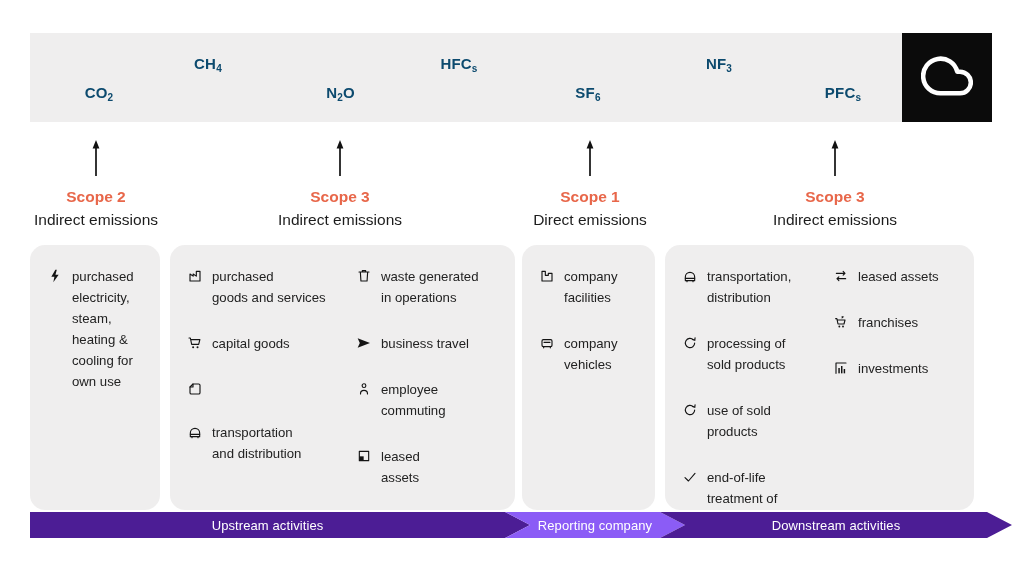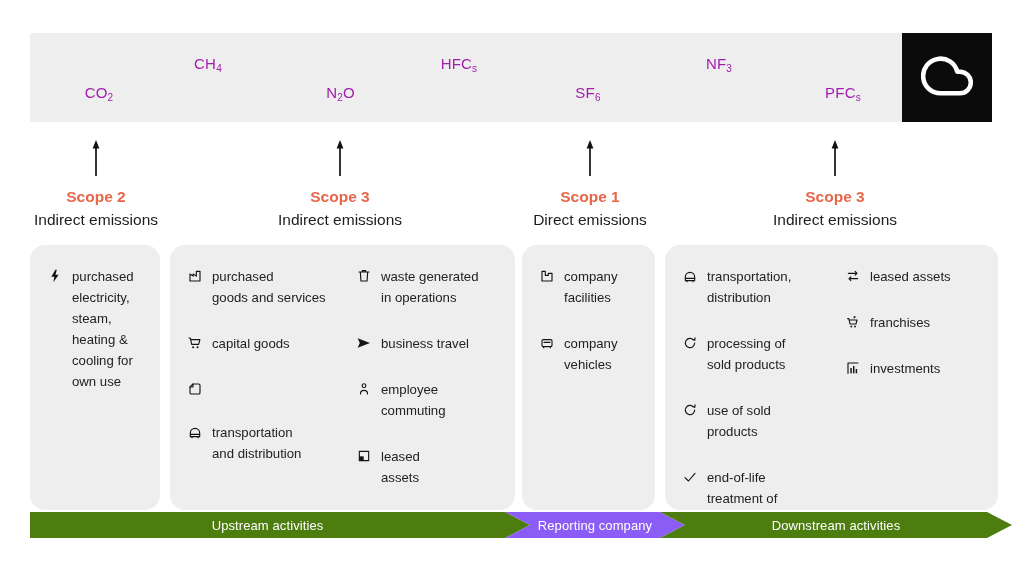--- a/index.html
+++ b/index.html
@@ -3,41 +3,41 @@
 <meta charset="utf-8">
 <style>
   html,body{margin:0;padding:0;background:#ffffff;}
   .canvas{
     position:relative;width:1024px;height:576px;background:#ffffff;
     font-family:"Liberation Sans",sans-serif;overflow:hidden;color:#1c1c1c;
   }
   
   .gas-band{position:absolute;left:30px;top:33px;width:872px;height:89px;background:#efeeee;}
   .gas-labels{position:absolute;inset:0;}
-  .gas{position:absolute;transform:translateX(-50%);font-weight:400;font-size:15px;
-       color:#a21caf;letter-spacing:.2px;white-space:nowrap;}
+  .gas{position:absolute;transform:translateX(-50%);font-weight:700;font-size:15px;
+       color:#0c4a6e;letter-spacing:.2px;white-space:nowrap;}
   .gas .sub{font-size:10px;vertical-align:-3px;}
   .cloud-box{position:absolute;left:902px;top:33px;width:90px;height:89px;background:#0b0b0b;
              display:flex;align-items:center;justify-content:center;}
   
   .up-arrow{position:absolute;top:140px;transform:translateX(-50%);line-height:0;}
   
   .scope{position:absolute;top:188px;transform:translateX(-50%);text-align:center;width:230px;}
   .scope-title{color:#e8674a;font-weight:700;font-size:15.5px;margin-bottom:5px;}
   .scope-sub{color:#1c1c1c;font-size:15.5px;}
   
   .panel{position:absolute;top:245px;height:265px;background:#efeeee;box-sizing:border-box;
          padding:21px 8px 0 17px;display:flex;gap:18px;border-radius:15px;}
   .col{flex:1;min-width:0;}
   .item{display:flex;gap:9px;margin-bottom:25px;font-size:13.2px;line-height:21px;color:#222;}
   .item .ic{flex:0 0 16px;width:16px;height:16px;margin-top:2px;color:#141414;}
   .ic svg{width:16px;height:16px;display:block;}
   .txt .ln{display:block;white-space:nowrap;}
   
-  .band-seg{position:absolute;top:512px;height:26px;background:#4d7c0f;color:#ffffff;
+  .band-seg{position:absolute;top:512px;height:26px;background:#4c1d95;color:#ffffff;
             font-size:13px;display:flex;align-items:center;justify-content:center;
             box-sizing:border-box;padding-right:25px;letter-spacing:.1px;}
   .band-seg.gray{background:#8b5cf6;justify-content:center;}
   .band-seg.tip{clip-path:polygon(0 0,calc(100% - 25px) 0,100% 50%,calc(100% - 25px) 100%,0 100%);}
   .band-seg.notch{padding-left:25px;
     clip-path:polygon(0 0,calc(100% - 25px) 0,100% 50%,calc(100% - 25px) 100%,0 100%,25px 50%);}
 </style>
 </head>
 <body>
 
@@ -230,21 +230,21 @@
                 <path d="M7 17.5v1.8M17 17.5v1.8M7.5 11h9"></path>
               </svg>
             </span>
             <span class="txt">
               <span class="ln">company</span>
               <span class="ln">vehicles</span>
             </span>
           </div>
         </div>
       </div>
-      <div class="panel" style="left: 665px; width: 333px;">
+      <div class="panel" style="left: 665px; width: 309px;">
         <div class="col">
           <div class="item">
             <span class="ic">
               <svg viewBox="0 0 24 24" fill="none" stroke="currentColor" stroke-width="1.7" stroke-linecap="round" stroke-linejoin="round">
                 <path d="M5 19v-5.5a7 7 0 0 1 14 0V19z"></path>
                 <path d="M5 15.5h14"></path>
                 <path d="M7.5 19v1.6M16.5 19v1.6"></path>
               </svg>
             </span>
             <span class="txt">

